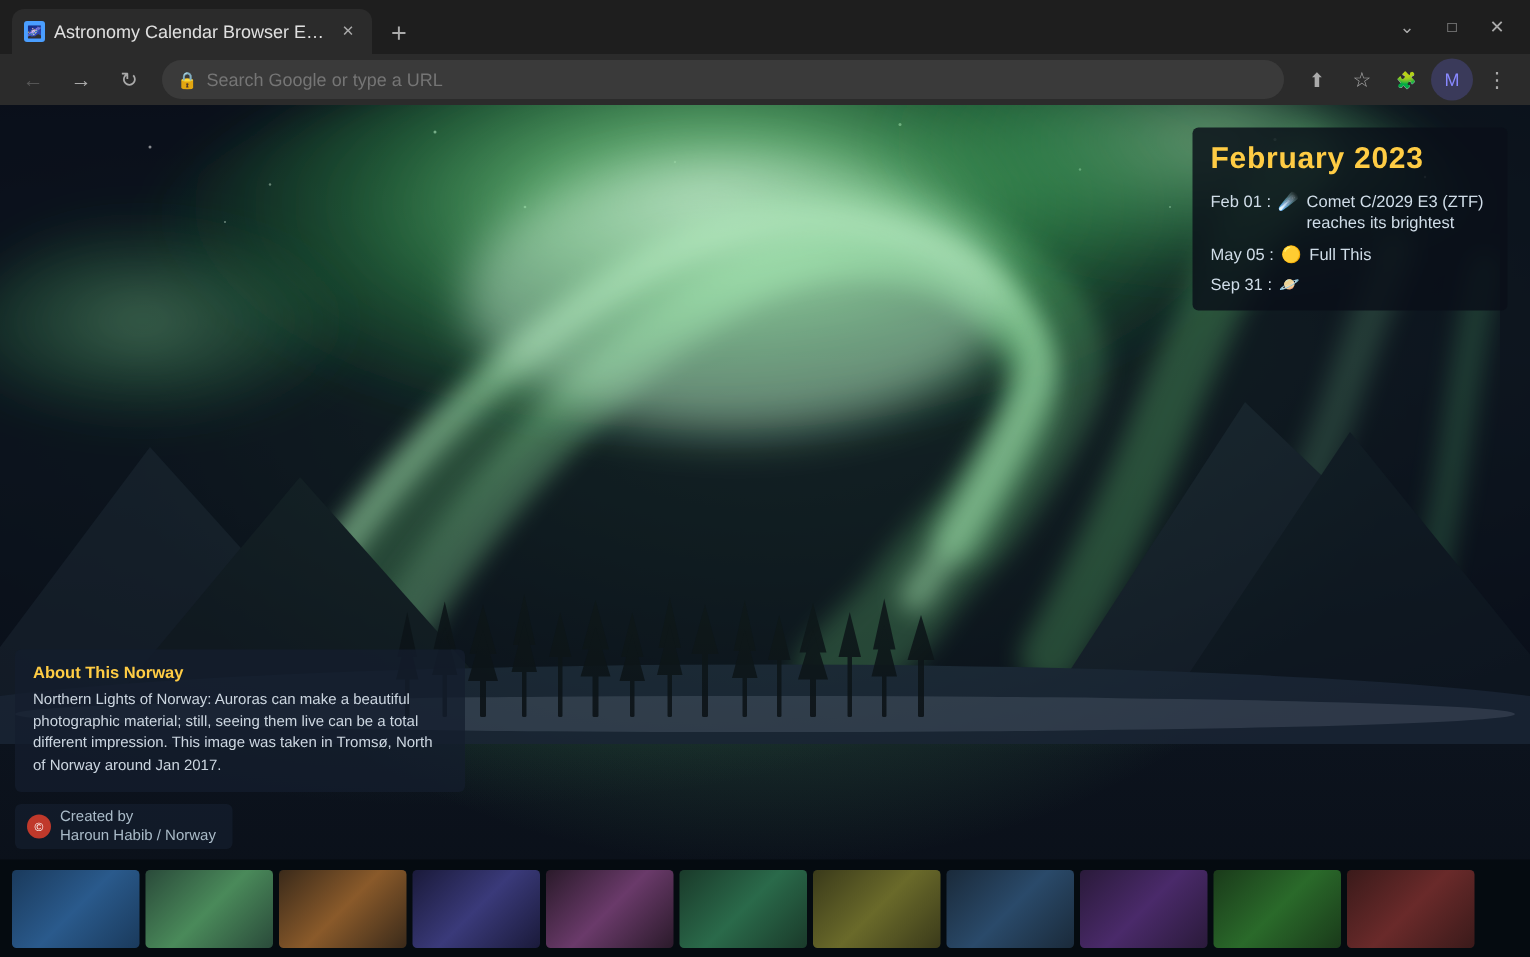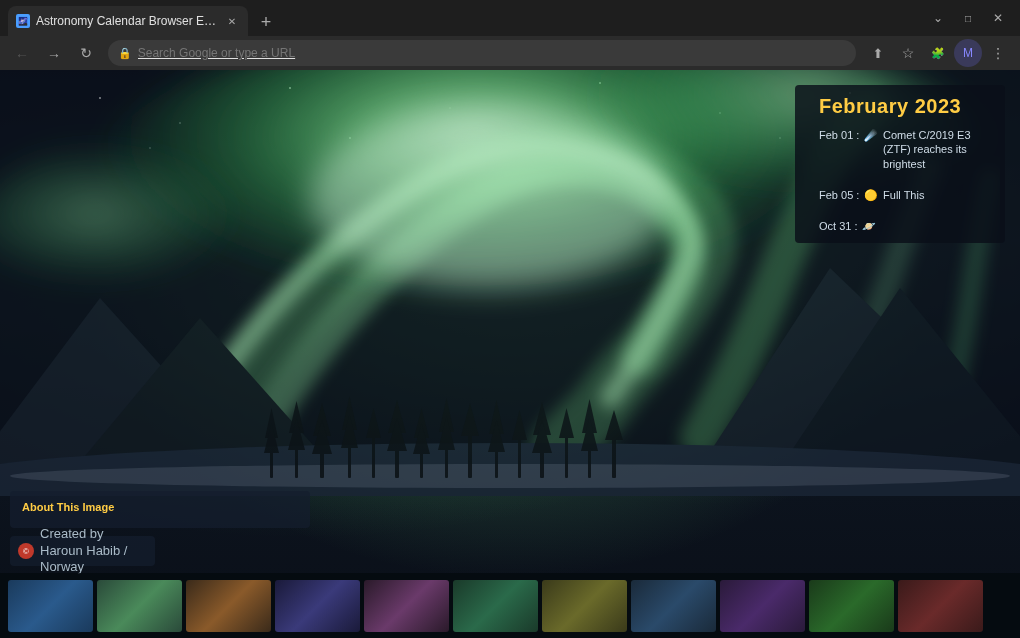--- a/index.html
+++ b/index.html
@@ -126,21 +126,20 @@
       font-size: 11px;
     }
 
     .address-bar input {
       flex: 1;
       background: transparent;
       border: none;
       outline: none;
       color: #e0e0e0;
       font-size: 12px;
-      text-decoration: underline;
     }
 
     .toolbar-actions {
       display: flex;
       align-items: center;
       gap: 2px;
     }
 
     .toolbar-icon {
       width: 28px;
@@ -218,48 +217,48 @@
       background: #c0392b;
       display: flex;
       align-items: center;
       justify-content: center;
       font-size: 8px;
       color: white;
       flex-shrink: 0;
     }
 
     .creator-text {
-      font-size: 13px;
+      font-size: 10px;
       color: #aabbc8;
       line-height: 1.3;
     }
 
     
     .calendar-panel {
       position: absolute;
       top: 15px;
       right: 15px;
       width: 210px;
       background: rgba(10, 15, 25, 0.82);
       border-radius: 4px;
-      padding: 10px 24px;
+      padding: 10px 12px;
     }
 
     .calendar-month {
       font-size: 20px;
       font-weight: bold;
       color: #ffcc44;
       margin-bottom: 10px;
       letter-spacing: 0.5px;
     }
 
     .calendar-events {
       display: flex;
       flex-direction: column;
-      gap: 17px;
+      gap: 6px;
     }
 
     .calendar-event {
       display: flex;
       align-items: flex-start;
       gap: 5px;
       font-size: 11px;
       color: #d0dde8;
       line-height: 1.3;
     }
@@ -488,46 +487,47 @@
       <rect x="588" y="355" width="3" height="55" rx="1"></rect>
       <polygon points="582,365 589.5,331 597,365"></polygon>
       <polygon points="581,383 589.5,349 598,383"></polygon>
 
       <rect x="612" y="362" width="4" height="48" rx="1"></rect>
       <polygon points="605,372 614,342 623,372"></polygon>
     </g>
   </svg>
 
   <div class="about-panel">
-    <div class="about-title">About This Image</div>
+    <div class="about-title">About This Norway</div>
+    <div class="about-text">Northern Lights of Norway: Auroras can make a beautiful photographic material; still, seeing them live can be a total different impression. This image was taken in Tromsø, North of Norway around Jan 2017.</div>
   </div>
 
   <div class="creator-strip">
     <div class="creator-icon">©</div>
     <div>
       <div class="creator-text">Created by</div>
       <div class="creator-text">Haroun Habib / Norway</div>
     </div>
   </div>
 
   <div class="calendar-panel">
     <div class="calendar-month">February 2023</div>
     <div class="calendar-events" id="calendar-events-container">
     <div class="calendar-event">
       <span class="event-date">Feb 01 :</span>
       <span class="event-icon">☄️</span>
-      <span class="event-text">Comet C/2019 E3 (ZTF) reaches its brightest</span>
+      <span class="event-text">Comet C/2029 E3 (ZTF) reaches its brightest</span>
     </div>
         <div class="calendar-event">
-      <span class="event-date">Feb 05 :</span>
+      <span class="event-date">May 05 :</span>
       <span class="event-icon">🟡</span>
       <span class="event-text">Full This</span>
     </div>
         <div class="calendar-event">
-      <span class="event-date">Oct 31 :</span>
+      <span class="event-date">Sep 31 :</span>
       <span class="event-icon">🪐</span>
     </div>
       </div>
   </div>
 
   <div class="thumbnail-strip" id="thumbnail-strip">
   <div class="thumbnail thumb-1"></div>
       <div class="thumbnail thumb-2"></div>
       <div class="thumbnail thumb-3"></div>
       <div class="thumbnail thumb-4"></div>

